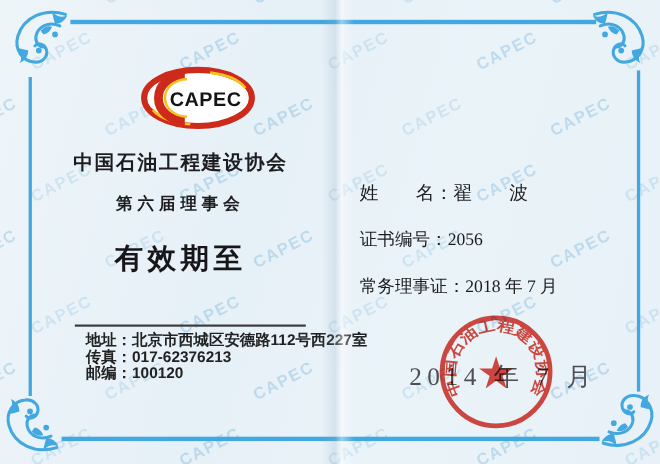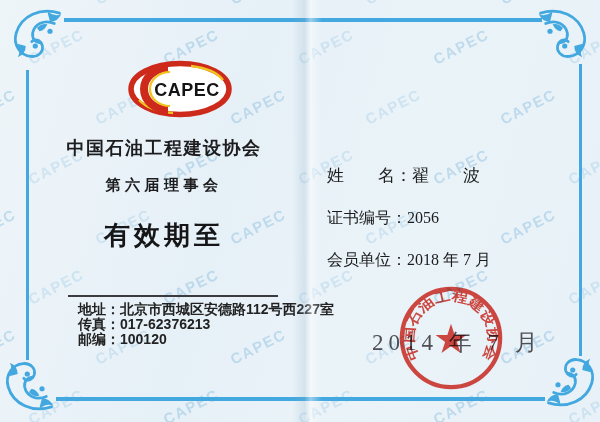--- a/index.html
+++ b/index.html
@@ -206,21 +206,21 @@
     </div>
   </div>
 
   <div id="right-page">
 
 
     <div class="serif-line" id="name-line"><span>姓　　名：</span><span>翟　　波</span></div>
 
     <div class="serif-line" id="certno-line"><span>证书编号：</span><span>2056</span></div>
 
-    <div class="serif-line" id="valid-line"><span>会员单位：</span><span>2018 年 7 月</span></div>
+    <div class="serif-line" id="valid-line"><span>常务理事证：</span><span>2018 年 7 月</span></div>
 
     <div id="issue-date">2014 年 7 月</div>
 
     <svg id="seal" viewBox="0 0 110 110">
       <circle cx="55" cy="55" r="50" fill="none" stroke="#db3127" stroke-width="4.4"></circle>
       <defs>
         <path id="sealArc" d="M 24,77 A 38,38 0 1 1 86,77" fill="none"></path>
       </defs>
       <polygon points="0,-50 11.23,-15.45 47.55,-15.45 18.16,5.9 29.39,40.45 0,19.1 -29.39,40.45 -18.16,5.9 -47.55,-15.45 -11.23,-15.45" transform="translate(55,57) scale(0.33)" fill="#db3127"></polygon>
       <text font-family="Liberation Serif,DejaVu Serif,serif" font-size="13.5" font-weight="bold" fill="#db3127">

